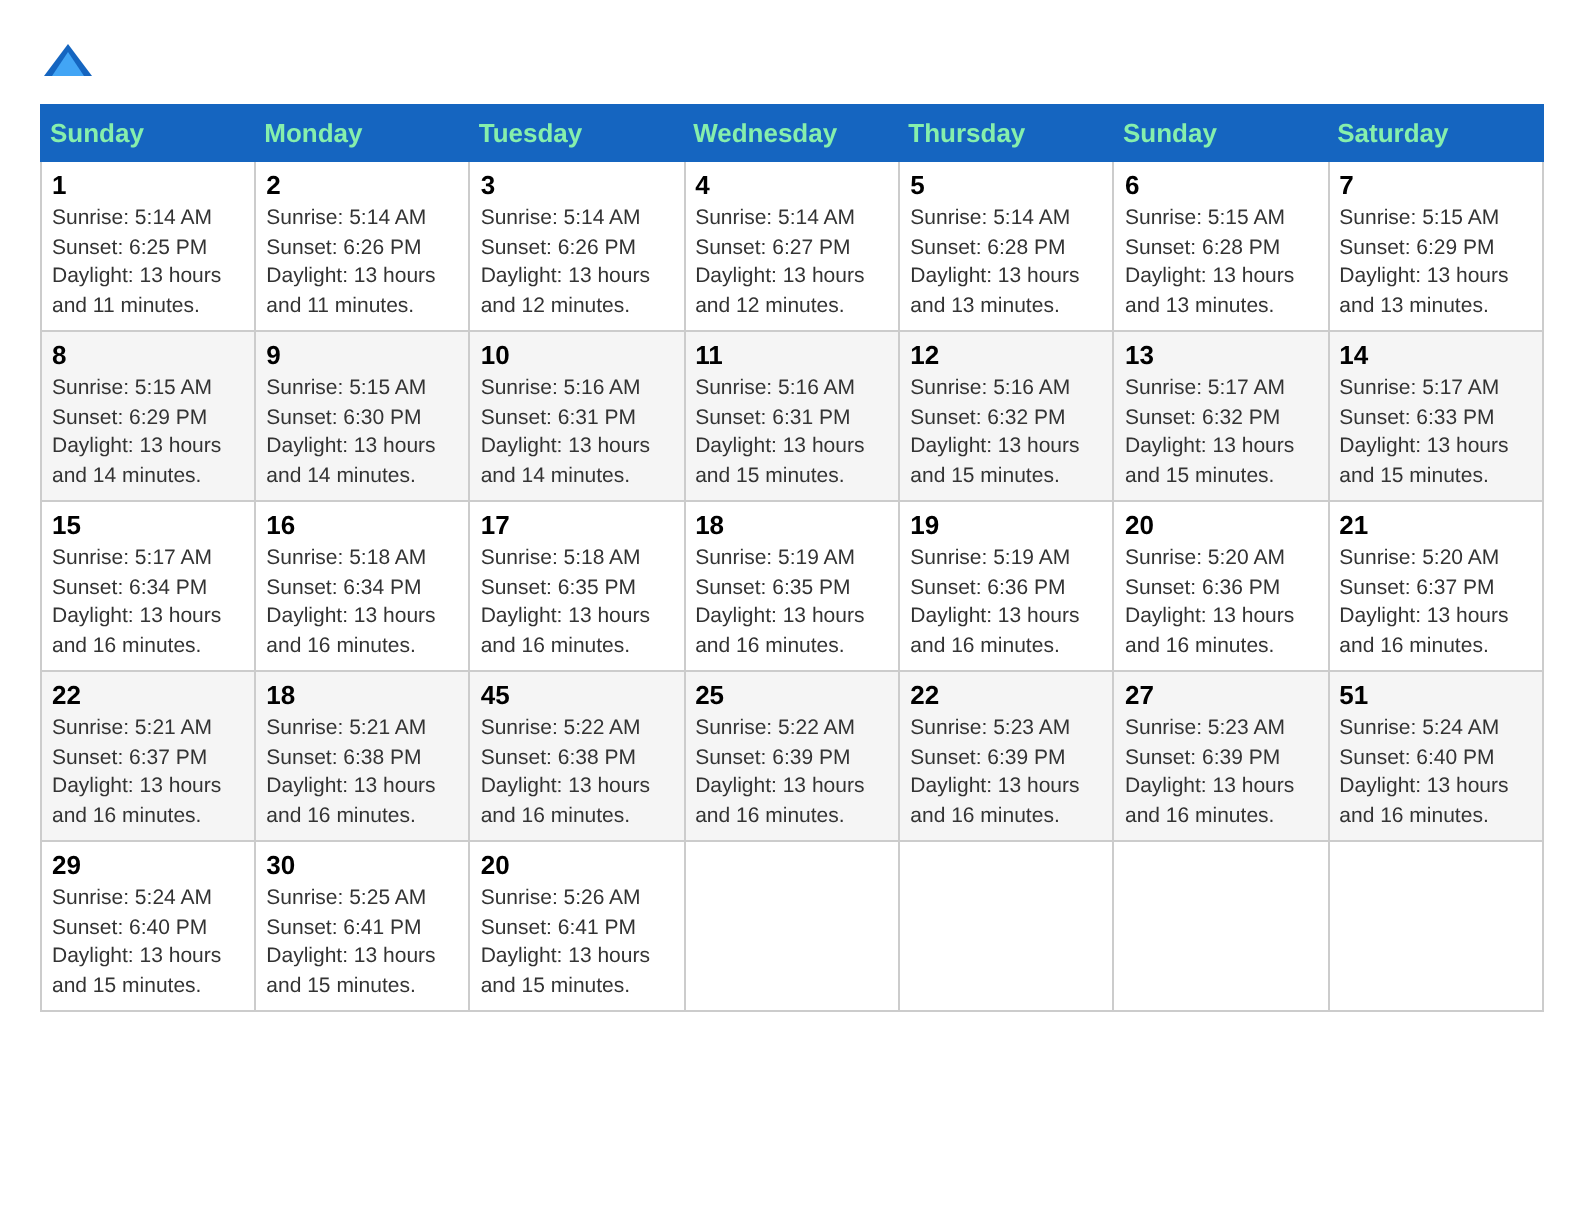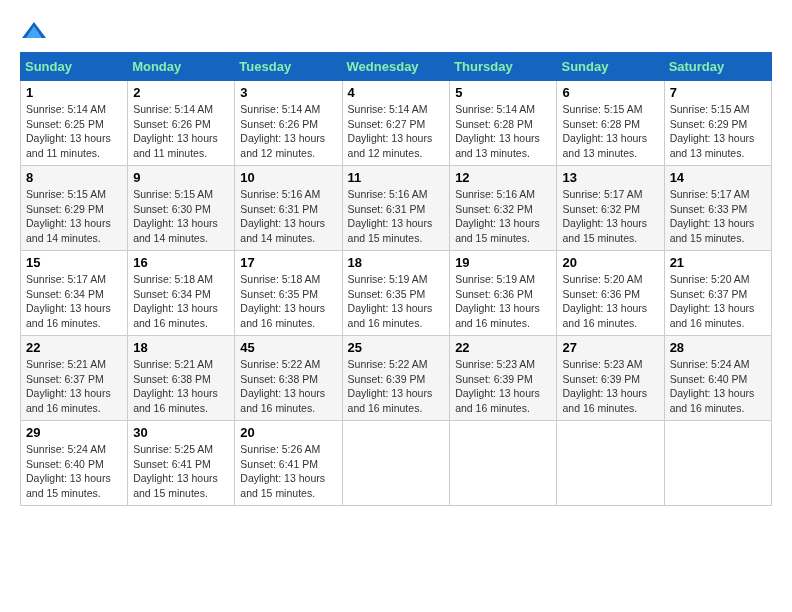--- a/index.html
+++ b/index.html
@@ -213,21 +213,21 @@
       </td>
         <td>
         <span class="day-number">22</span>
         <span class="day-detail">Sunrise: 5:23 AM<br>Sunset: 6:39 PM<br>Daylight: 13 hours and 16 minutes.</span>
       </td>
         <td>
         <span class="day-number">27</span>
         <span class="day-detail">Sunrise: 5:23 AM<br>Sunset: 6:39 PM<br>Daylight: 13 hours and 16 minutes.</span>
       </td>
         <td>
-        <span class="day-number">28</span>
+        <span class="day-number">51</span>
         <span class="day-detail">Sunrise: 5:24 AM<br>Sunset: 6:40 PM<br>Daylight: 13 hours and 16 minutes.</span>
       </td>
       </tr>
       <tr class="week-row">
         <td>
         <span class="day-number">29</span>
         <span class="day-detail">Sunrise: 5:24 AM<br>Sunset: 6:40 PM<br>Daylight: 13 hours and 15 minutes.</span>
       </td>
         <td>
         <span class="day-number">30</span>

